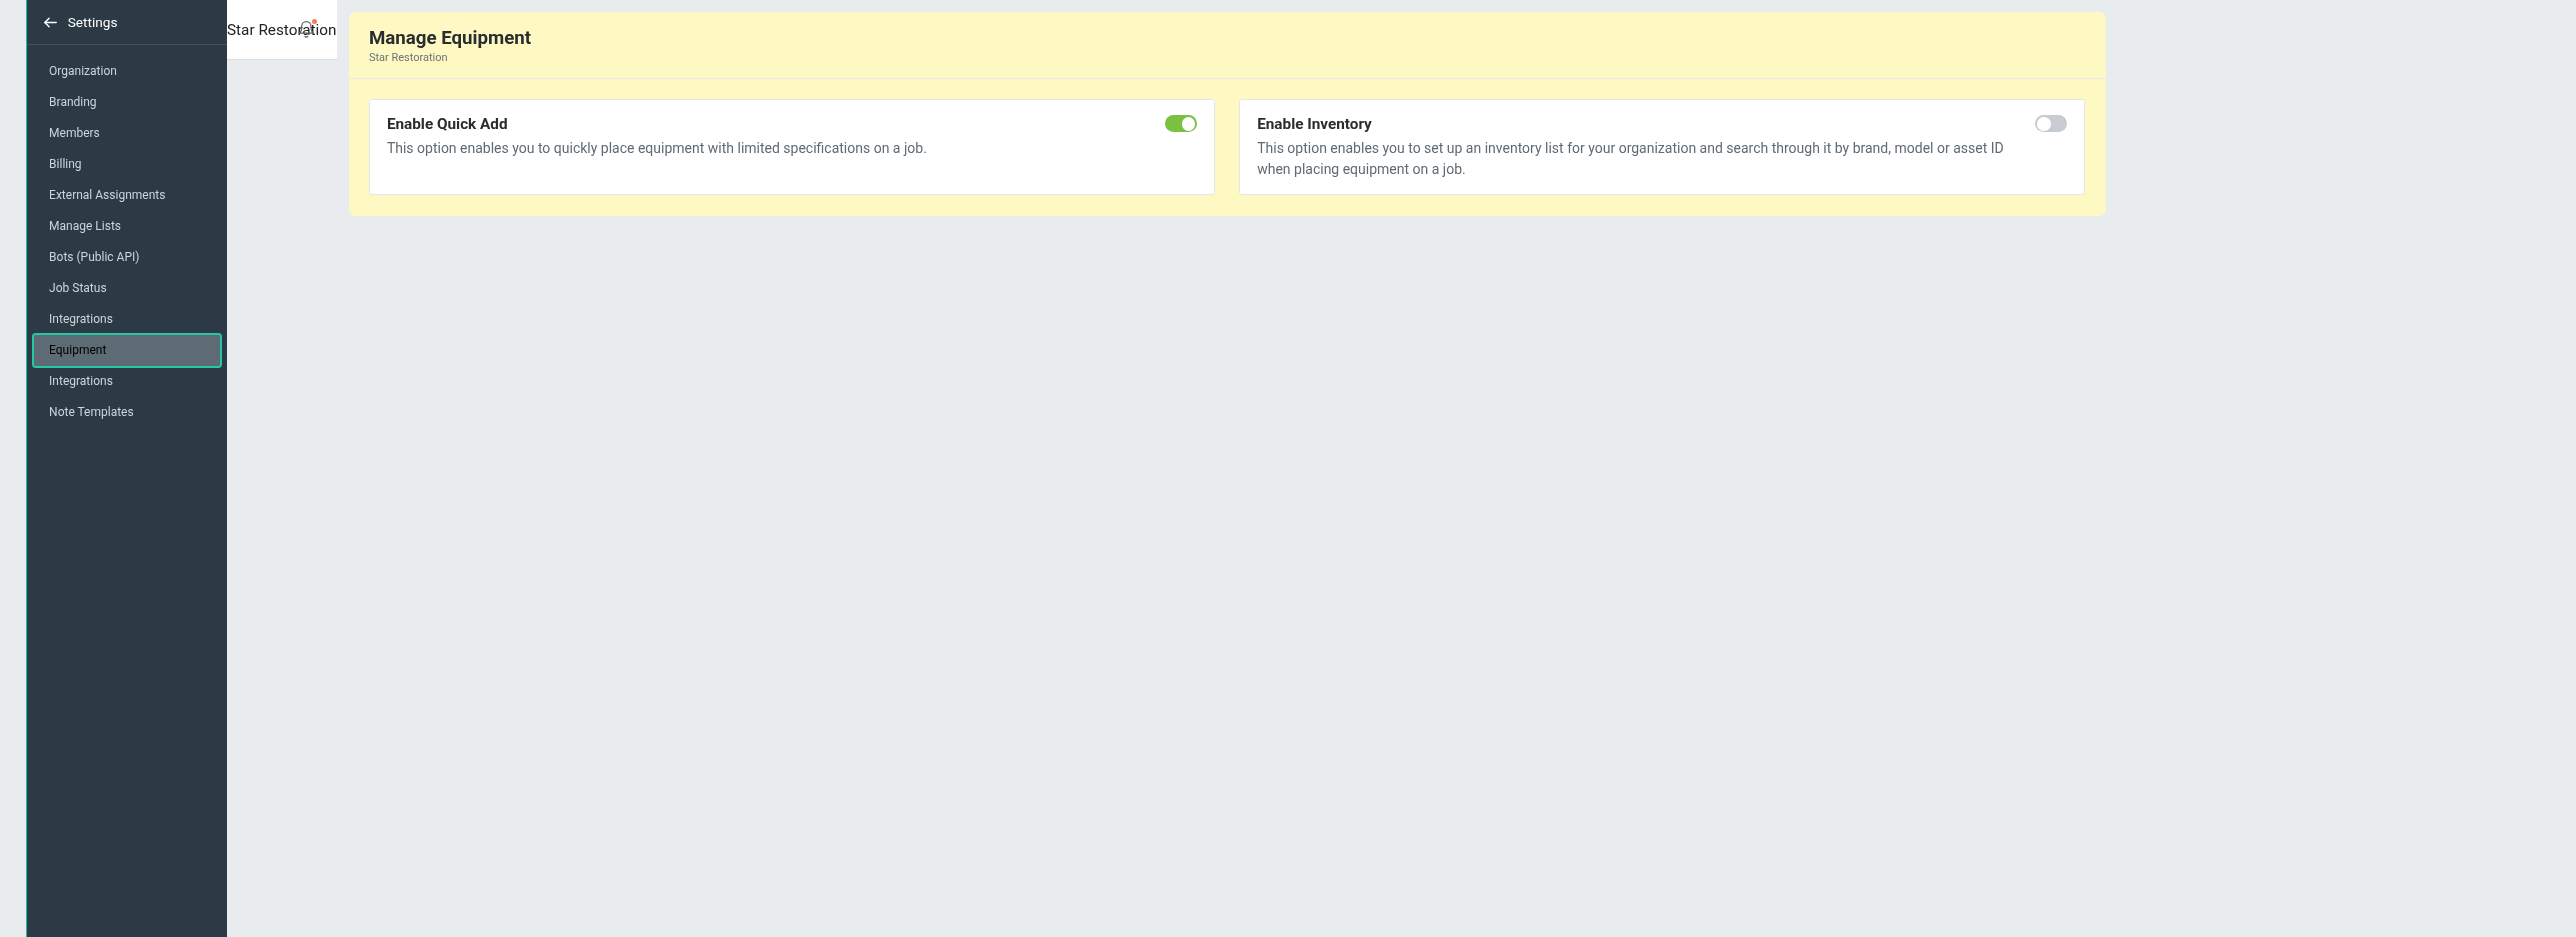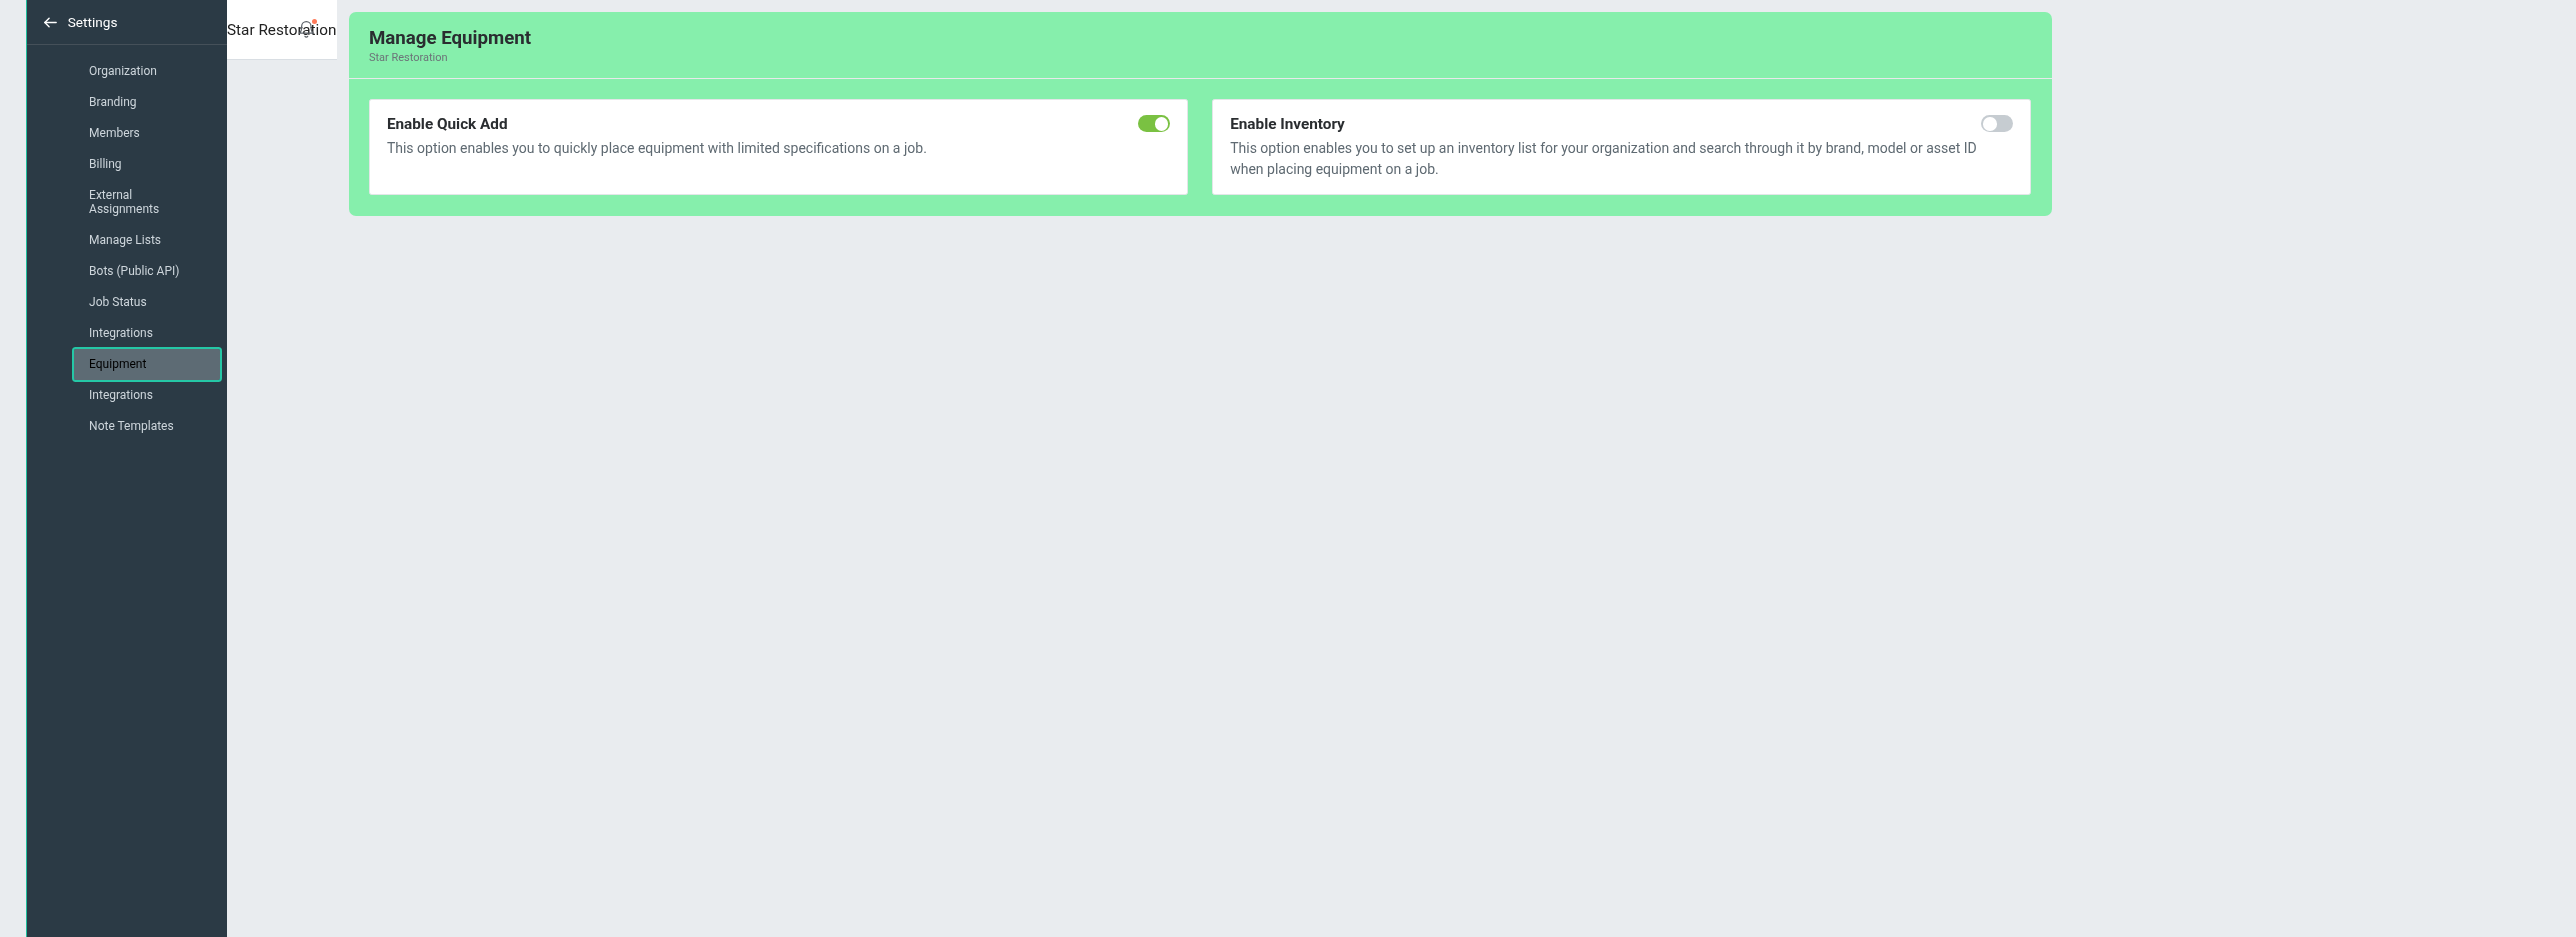--- a/index.html
+++ b/index.html
@@ -29,21 +29,20 @@
       width: 20.4px; height: 20.4px;
       display:flex; align-items:center; justify-content:center;
       cursor: pointer;
     }
     .sidebar-header .title {
       color: #fff;
       font-size: 13.6px;
     }
     .sidebar-nav {
       padding: 10.2px 3.4px;
-      margin-left: 40px;
     }
     .sidebar-item {
       padding: 8.5px 15.3px;
       font-size: 12px;
       color: #cdd5db;
       cursor: pointer;
       border-radius: 1.7px;
       margin: 0 3.4px;
     }
     .sidebar-item.selected {
@@ -87,21 +86,21 @@
     }
     .bell .dot {
       position:absolute; top:0.9px; right:0.9px;
       width:5.1px; height:5.1px; border-radius:50%; background:#ff7a59;
     }
 
     .content {
       padding: 12px;
     }
     .page-card {
-      background:#86efac;
+      background:#fef9c3;
       border-radius: 7px;
     }
     .page-head {
       padding: 15.3px 20.4px 13.6px;
       border-bottom: 0.9px solid #e7e9eb;
     }
     .page-head h1 {
       font-size: 18.7px;
       color:#2a2d30;
       font-weight: 700;
@@ -117,21 +116,21 @@
       padding: 20.4px;
     }
     .setting-card {
       flex:1;
       background:#fff;
       border:0.9px solid #e3e6e8;
       border-radius: 2.6px;
       padding: 15.3px 17px;
       display:flex;
       align-items:flex-start;
-      gap: 2px;
+      gap: 29px;
     }
     .setting-card .text { flex:1; }
     .setting-card h2 {
       font-size:15.3px;
       color:#2a2d30;
       font-weight:700;
       margin-bottom: 5.1px;
     }
     .setting-card p {
       font-size:14px;

